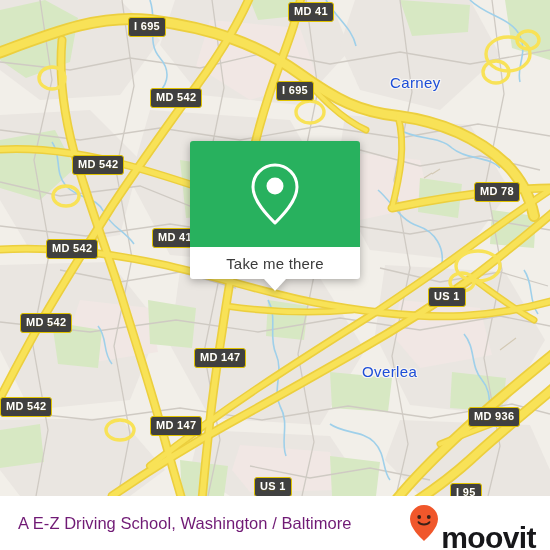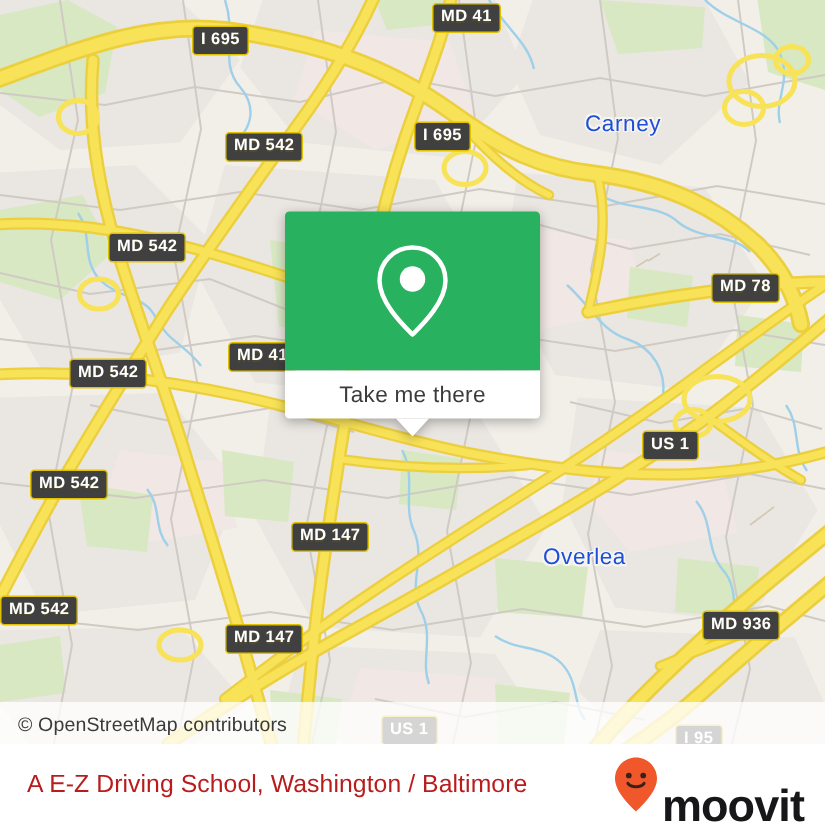--- a/index.html
+++ b/index.html
@@ -135,21 +135,21 @@
     width: 550px;
     height: 54px;
     background: #ffffff;
     display: flex;
     align-items: center;
     justify-content: space-between;
     box-sizing: border-box;
     padding: 0 14px 0 18px;
   }
   #footer-title {
-    color: #b91c1c;
+    color: #701a75;
     font-size: 16.5px;
     letter-spacing: .05px;
     white-space: nowrap;
     text-align: center;
   }
   #brand {
     display: flex;
     align-items: center;
     gap: 2px;
   }
@@ -362,23 +362,20 @@
                    C35.5 55.5 51 40.5 51 26 C51 13.8 41.2 4 29 4 Z" fill="none" stroke="#ffffff" stroke-width="3" stroke-linejoin="round"></path>
           <circle cx="29" cy="25" r="8.5" fill="#ffffff"></circle>
         </svg>
       </div>
       <div id="popup-foot">
         <span id="popup-foot-label">Take me there</span>
         <div id="popup-tail"></div>
       </div>
     </div>
 
-    <div id="attribution">
-      <span id="attribution-text">© OpenStreetMap contributors</span>
-    </div>
   </div>
 
   <div id="footer">
     <span id="footer-title">A E-Z Driving School, Washington / Baltimore</span>
 
     <div id="brand">
       <svg width="30" height="38" viewBox="0 0 30 38">
         <path d="M15 1 C7.3 1 1 7.3 1 15 C1 24 11 33 15 37 C19 33 29 24 29 15
                  C29 7.3 22.7 1 15 1 Z" fill="#f0572b"></path>
         <circle cx="10.2" cy="13" r="1.9" fill="#3a2118"></circle>

